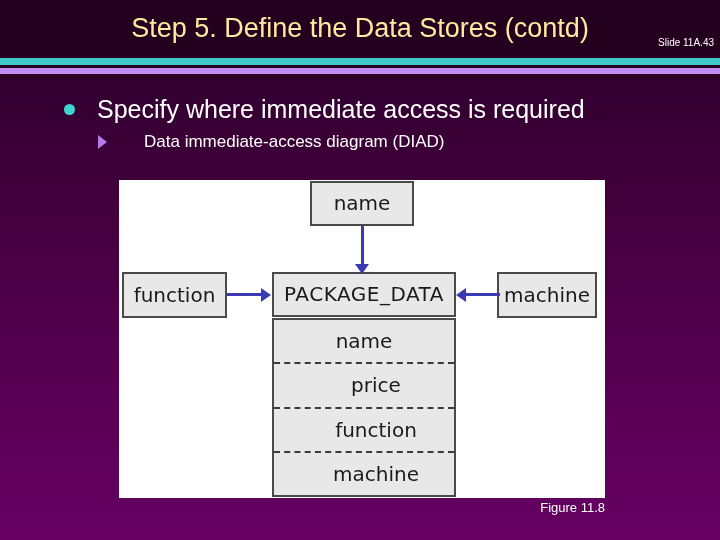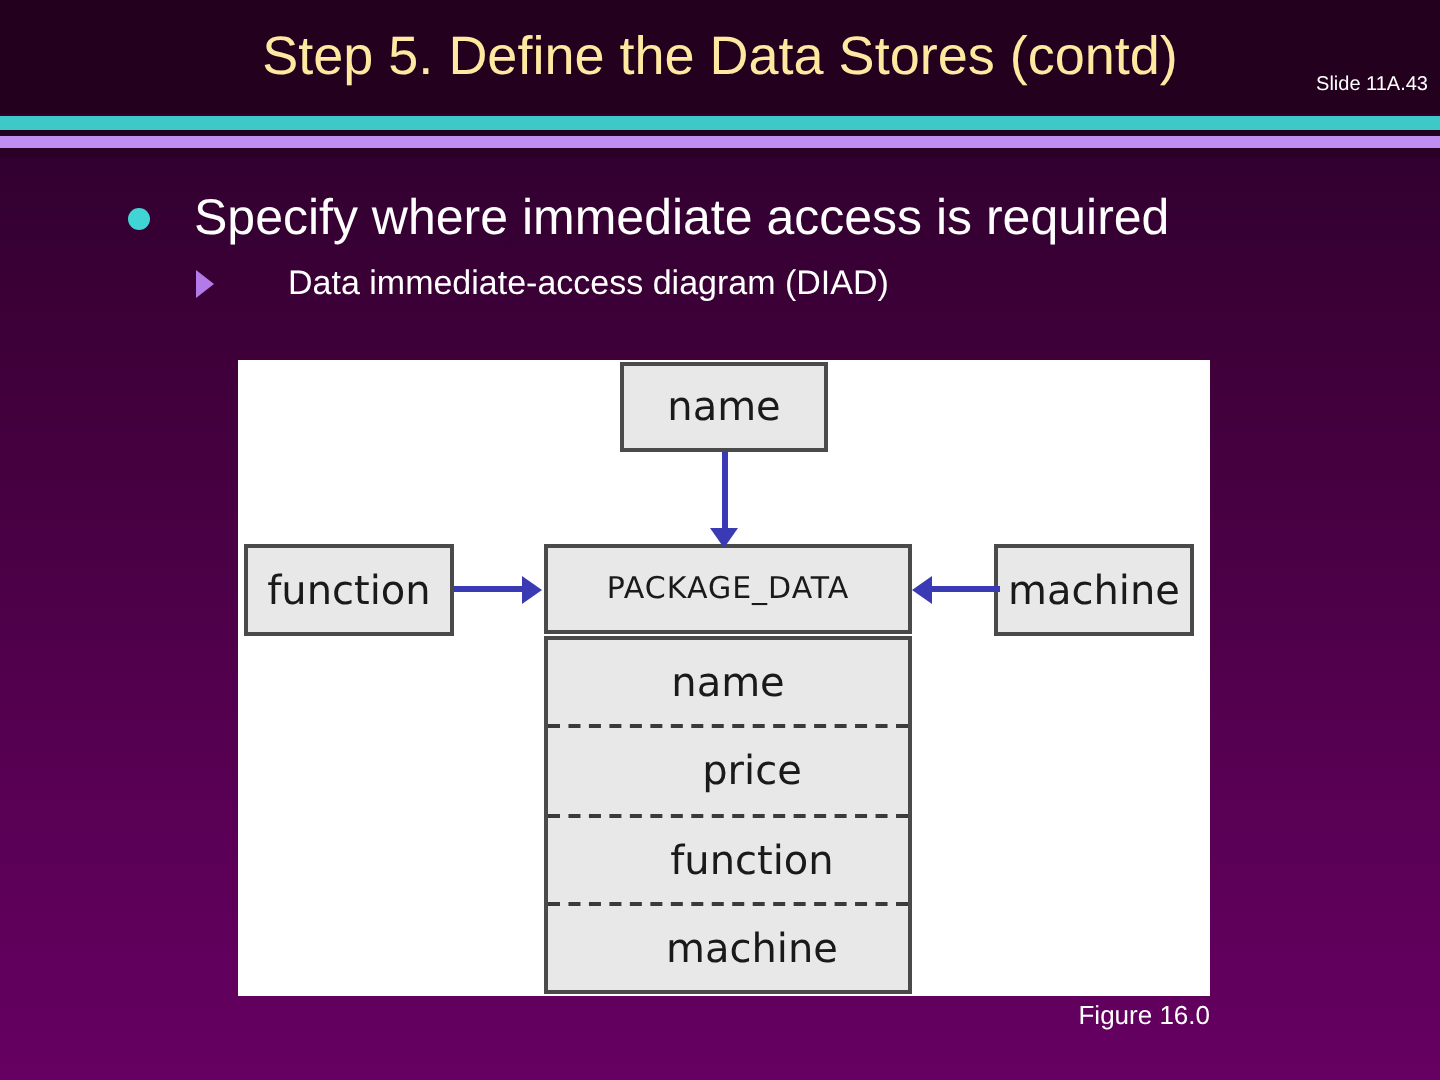--- a/index.html
+++ b/index.html
@@ -157,21 +157,21 @@
   #box-machine {
     left: 378px; top: 92px;
     width: 100px; height: 46px;
     font-size: 20px;
     line-height: 42px;
   }
   
   #box-package {
     left: 153px; top: 92px;
     width: 184px; height: 45px;
-    font-size: 15px;
+    font-size: 20px;
     line-height: 41px;
     letter-spacing: 0.5px;
   }
 
   
   #attr-table {
     position: absolute;
     left: 153px; top: 138px;
     width: 184px; height: 179px;
     background: #e8e8e8;
@@ -307,15 +307,15 @@
     <div class="arrow-head" id="arrow-top-head"></div>
 
     <div class="arrow-line-h" id="arrow-left-line"></div>
     <div class="arrow-head" id="arrow-left-head"></div>
 
     <div class="arrow-line-h" id="arrow-right-line"></div>
     <div class="arrow-head" id="arrow-right-head"></div>
 
   </div>
 
-  <div id="figure-caption">Figure 16.0</div>
+  <div id="figure-caption">Figure 11.8</div>
 
 </div>
 
 </body></html>

